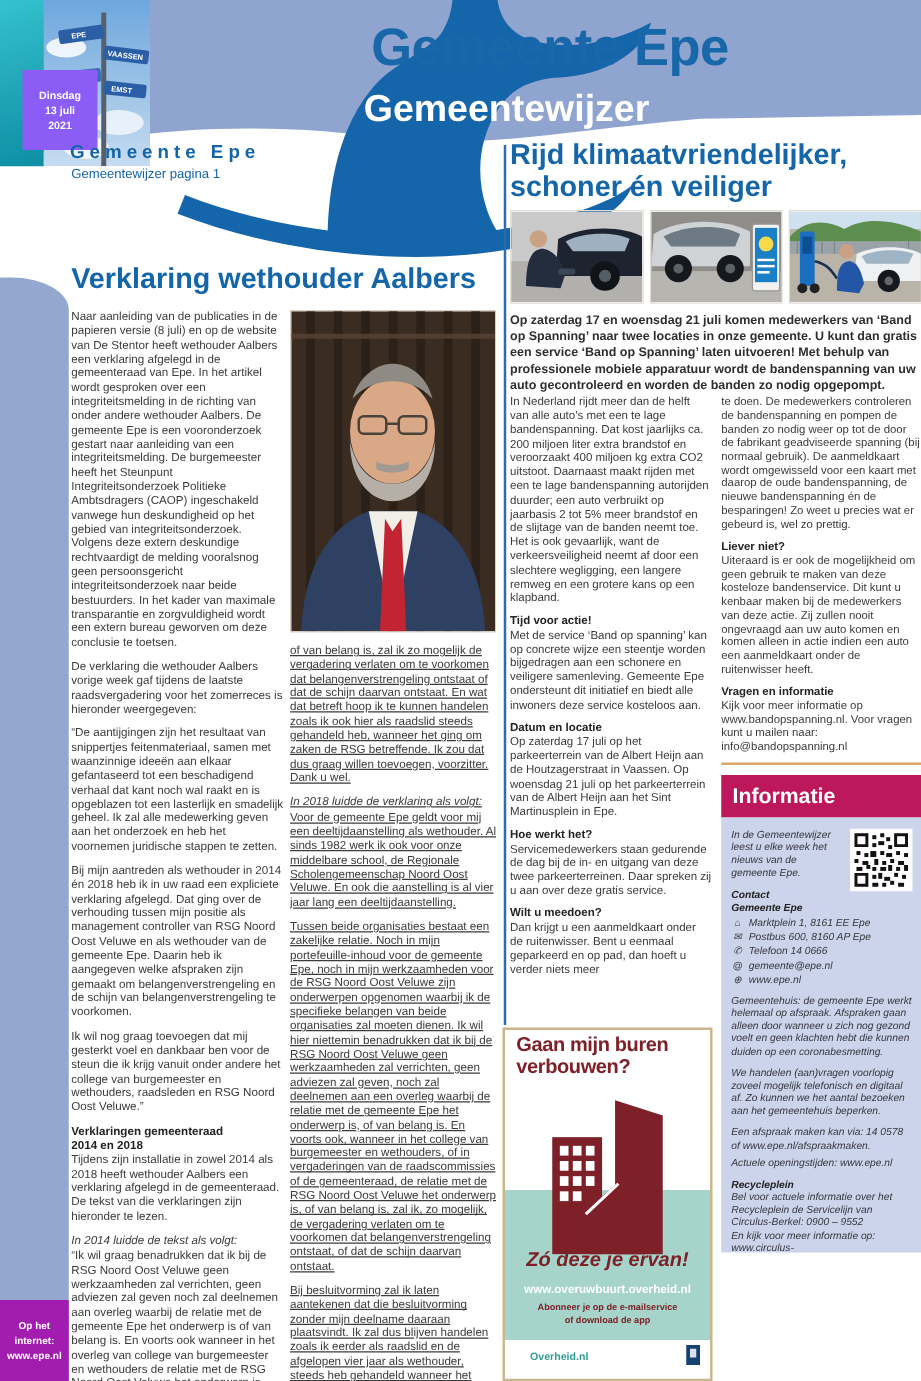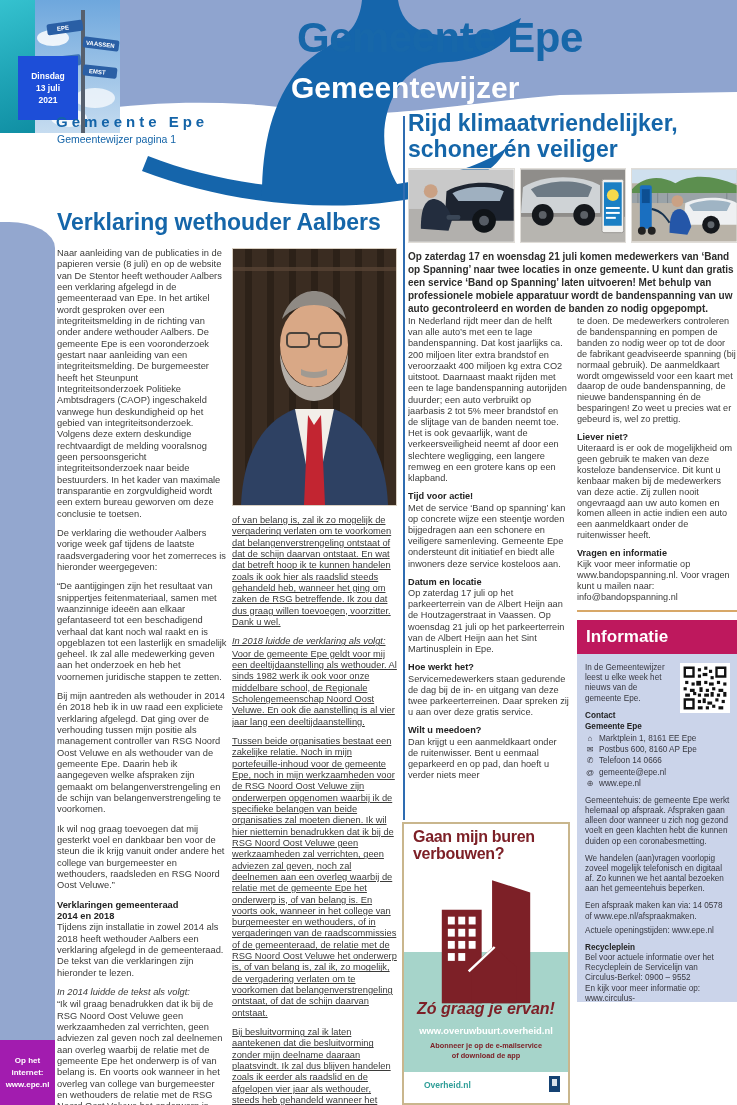--- a/index.html
+++ b/index.html
@@ -3,21 +3,21 @@
 <meta charset="utf-8">
 <style>
   html,body{margin:0;padding:0;background:#666;}
   .page{position:relative;width:737px;height:1105px;background:#fff;overflow:hidden;
         font-family:"Liberation Sans",sans-serif;margin:0 auto;}
   .abs{position:absolute;}
   
   .hdr-svg{left:0;top:0;}
   .corner-teal{left:0;top:0;width:35px;height:133px;background:linear-gradient(160deg,#35c2cf 0%,#1fa4b6 55%,#0f8ea3 100%);}
   .signpost-photo{left:35px;top:0;}
-  .date-box{left:18px;top:56px;width:60px;height:64px;background:#1d4ed8;color:#fff;
+  .date-box{left:18px;top:56px;width:60px;height:64px;background:#8b5cf6;color:#fff;
             font-size:8.5px;font-weight:bold;line-height:1.45;text-align:center;
             display:flex;align-items:center;justify-content:center;white-space:pre-line;}
   .brand-title{left:297px;top:14px;font-size:42px;font-weight:bold;color:#1767a9;letter-spacing:-0.5px;}
   .brand-subtitle{left:291px;top:71px;font-size:30px;font-weight:bold;color:#ffffff;}
   .masthead-title{left:56px;top:113px;font-size:15px;font-weight:bold;letter-spacing:4px;color:#1464a8;}
   .masthead-sub{left:57px;top:133px;font-size:10.5px;color:#1464a8;}
   .left-strip{left:0;top:222px;width:55px;height:883px;background:#93a7cf;border-top-right-radius:46px 26px;}
   .internet-box{left:0;top:1040px;width:55px;height:65px;background:#a21caf;color:#fff;
                 font-size:8px;font-weight:bold;line-height:1.5;text-align:center;
                 display:flex;align-items:center;justify-content:center;white-space:pre-line;}
@@ -38,21 +38,21 @@
   .ar-intro{left:408px;top:250px;width:330px;font-size:10px;font-weight:bold;line-height:1.3;color:#2e2e2d;}
   .ar-col1{left:408px;top:316px;width:161px;height:502px;font-size:9.2px;}
   .ar-col2{left:577px;top:316px;width:160px;height:292px;font-size:9.1px;line-height:1.2;}
   .ar-col1 p,.ar-col2 p{margin:0 0 7px;}
   
   .info-divider{left:577px;top:610px;width:160px;height:2px;background:#d8a868;}
   .info-box{left:577px;top:620px;width:160px;height:485px;}
   .info-hd{height:34px;background:#be185d;color:#fff;font-size:17px;font-weight:bold;
            display:flex;align-items:center;padding-left:9px;}
   .info-bd{background:#cbd4ea;height:348px;padding:9px 7px 0 8px;box-sizing:border-box;
-           font-size:8.2px;line-height:1.24;color:#37373f;overflow:hidden;}
+           font-size:8.2px;line-height:1.24;color:#37373f;overflow:hidden;font-style:italic;}
   .info-bd p{margin:0 0 7px;}
   .info-bd .h{font-weight:bold;color:#222;margin:0;}
   .qr{float:right;margin:0 0 4px 6px;background:#fff;padding:2px;}
   .crow{display:flex;align-items:flex-start;gap:4px;margin:0 0 1px;}
   .ci{width:10px;font-size:8px;color:#37373f;text-align:center;flex:0 0 10px;}
   .srow{display:flex;align-items:flex-start;gap:3px;margin:0 0 2px;letter-spacing:-0.15px;font-size:7.5px;}
   .si{width:9px;height:9px;border-radius:50%;background:#1d1d1d;color:#fff;font-size:5.5px;font-weight:bold;
       display:flex;align-items:center;justify-content:center;flex:0 0 9px;}
   
   .ad{left:402px;top:822px;width:168px;height:283px;background:#fff;border:2px solid #c9b68d;box-sizing:border-box;overflow:hidden;}
@@ -366,21 +366,21 @@
           <rect x="43" y="74" width="8" height="9"></rect>
           <rect x="55" y="74" width="8" height="9"></rect>
         <rect x="31" y="88" width="8" height="9"></rect>
           <rect x="43" y="88" width="8" height="9"></rect>
           <rect x="55" y="88" width="8" height="9"></rect>
         <rect x="31" y="102" width="8" height="9"></rect>
           <rect x="43" y="102" width="8" height="9"></rect>
         <polygon points="54,122 84,94 86,96 56,124"></polygon>
       </g>
     </svg>
-    <div class="ad-tagline">Zó graag je ervan!</div>
+    <div class="ad-tagline">Zó deze je ervan!</div>
     <div class="ad-url">www.overuwbuurt.overheid.nl</div>
     <div class="ad-sub">Abonneer je op de e-mailservice
 of download de app</div>
     <div class="ad-footer">Overheid.nl</div>
     <div class="ad-logo"></div>
   </div>
 
 </div>
 
 </body></html>

